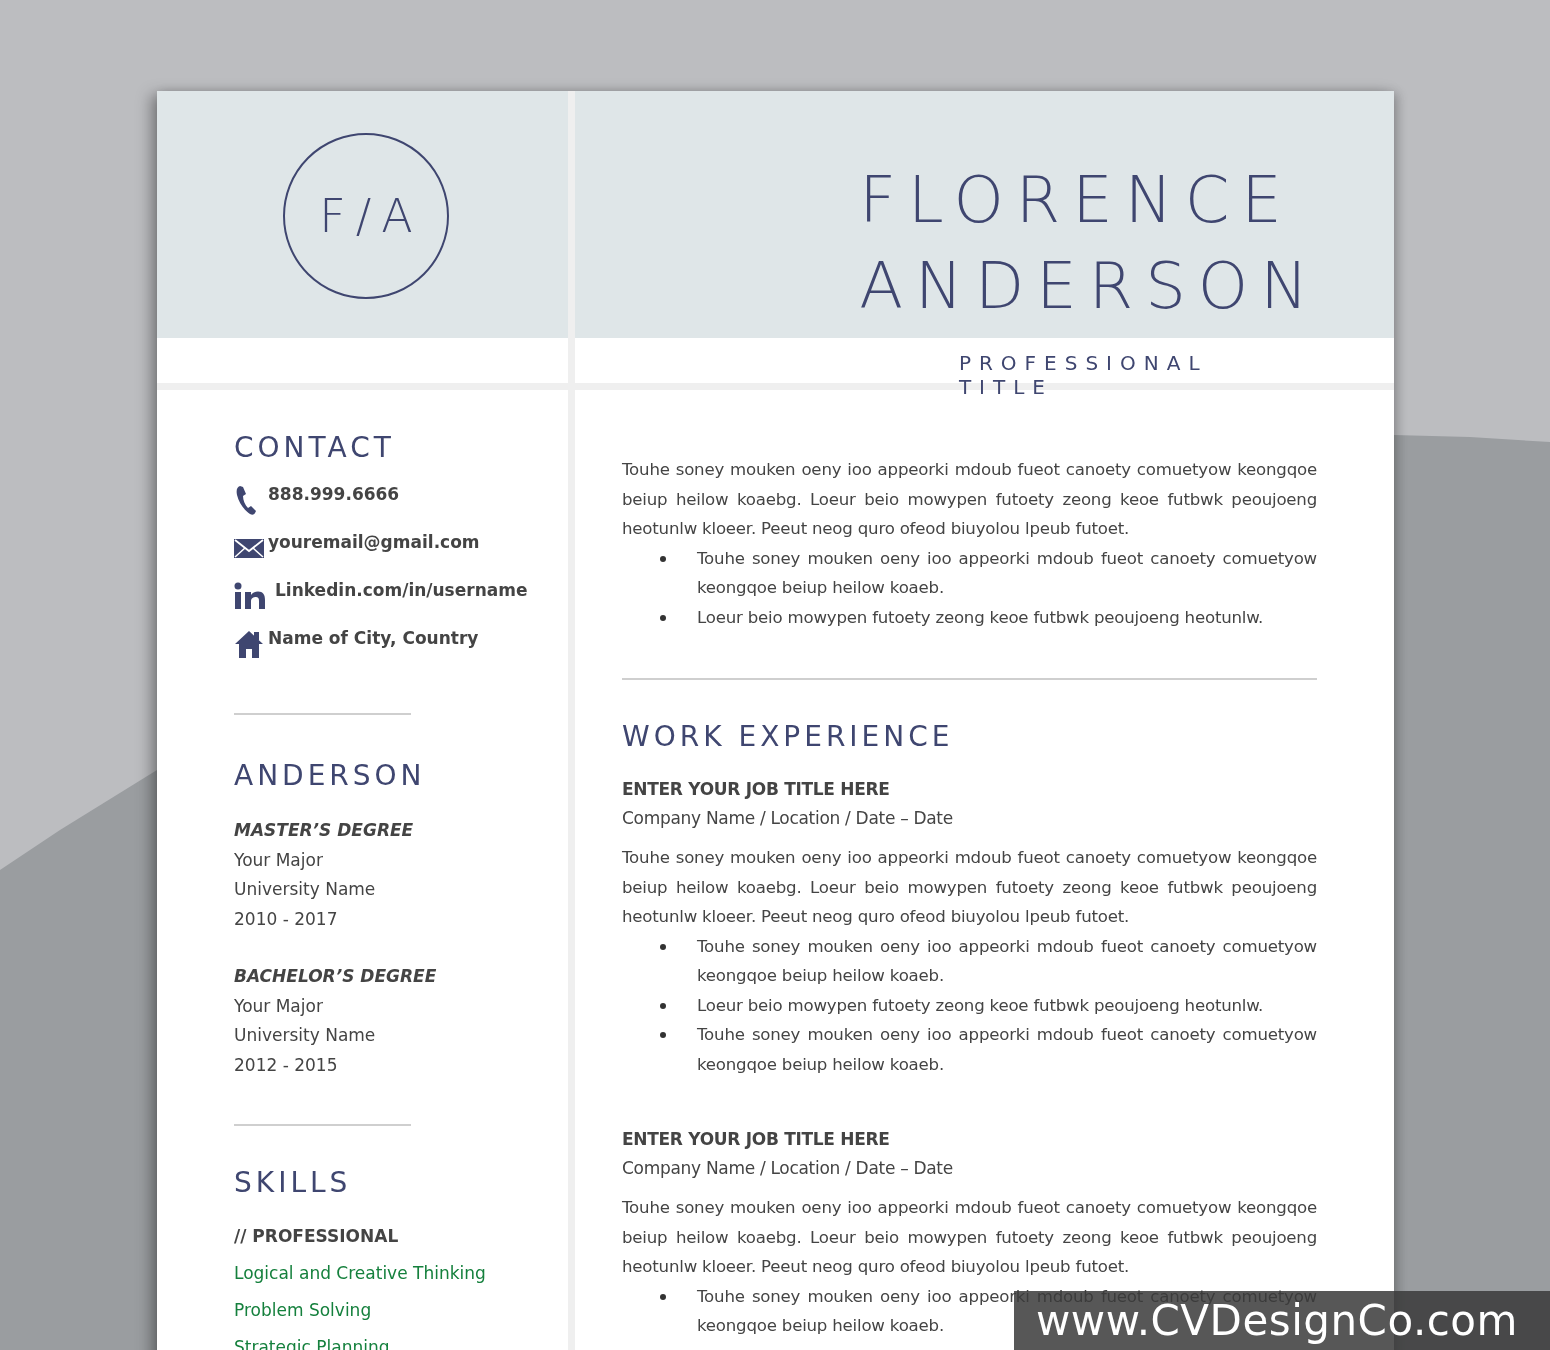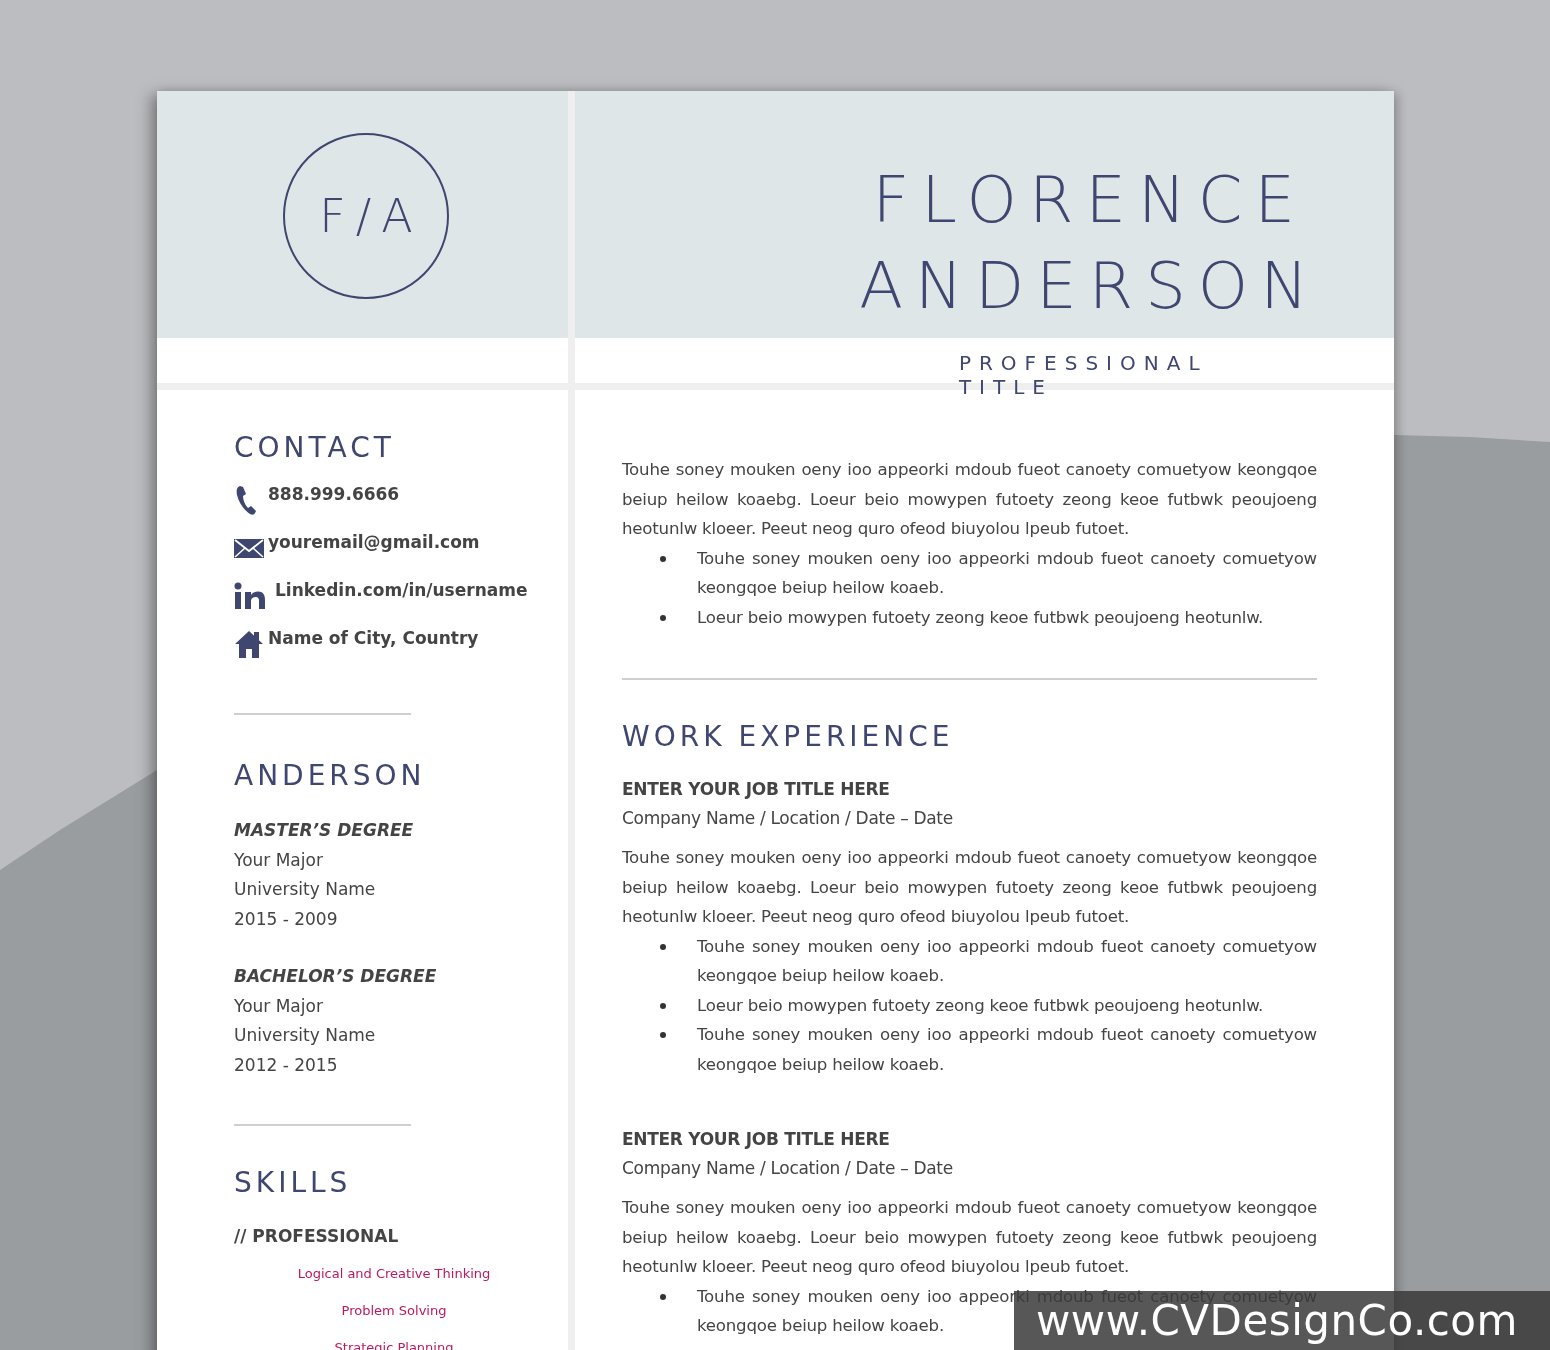--- a/index.html
+++ b/index.html
@@ -37,21 +37,21 @@
     background: #efefef;
   }
   .monogram {
     position: absolute; left: 126px; top: 42px; width: 166px; height: 166px;
     border: 2px solid #3f4670; border-radius: 50%;
     display: flex; align-items: center; justify-content: center;
     color: #3f4670; font-family: "DejaVu Sans", sans-serif; font-weight: 300;
     font-size: 46px; letter-spacing: 10px; padding-left: 10px;
   }
   .name {
-    position: absolute; right: 86px; top: 66px; text-align: center;
+    position: absolute; right: 86px; top: 66px; text-align: left;
     color: #3f4670; font-family: "DejaVu Sans", sans-serif;
     font-size: 64px; line-height: 86px; letter-spacing: 12px; font-weight: 300;
   }
   .name div { margin-right: -12px; }
   .prof-title {
     position: absolute; right: 86px; top: 260px;
     color: #3f4670; font-size: 20px; letter-spacing: 8px; font-weight: 400;
   }
   .prof-title span { margin-right: -8px; }
 
@@ -63,21 +63,21 @@
   }
   .contact-row {
     display: flex; align-items: flex-start; height: 48px;
     color: #444; font-size: 17px; font-weight: bold;
   }
   .contact-row .ic { width: 34px; height: 32px; display: flex; align-items: center; justify-content: flex-start; }
   .lrule { width: 177px; height: 2px; background: #cfcfcf; }
   .edu-head { font-weight: bold; color: #444; font-size: 17px; line-height: 29.5px; font-style: italic; }
   .edu-line { color: #444; font-size: 17px; line-height: 29.5px; }
   .skill-head { font-weight: bold; color: #444; font-size: 17px; line-height: 30px; }
-  .skill-item { color: #be185d; font-size: 13px; line-height: 37px; text-align: center; }
+  .skill-item { color: #15803d; font-size: 17px; line-height: 37px; }
 
   
   .right { position: absolute; left: 465px; top: 340px; width: 695px; }
   .para {
     color: #444; font-size: 16.6px; line-height: 29.5px; text-align: justify;
     letter-spacing: -0.2px;
   }
   .bullets { list-style: none; }
   .bullets li {
     position: relative; padding-left: 75px;
@@ -170,21 +170,21 @@
     <div style="height:37px"></div>
     <div class="lrule"></div>
 
     <div style="height:44px"></div>
     <div class="sec-title">ANDERSON</div>
     <div style="height:24px"></div>
     <div>
       <div class="edu-head">MASTER’S DEGREE</div>
       <div class="edu-line">Your Major</div>
       <div class="edu-line">University Name</div>
-      <div class="edu-line">2015 - 2009</div>
+      <div class="edu-line">2010 - 2017</div>
     </div>
     <div style="height:28px"></div>
     <div>
       <div class="edu-head">BACHELOR’S DEGREE</div>
       <div class="edu-line">Your Major</div>
       <div class="edu-line">University Name</div>
       <div class="edu-line">2012 - 2015</div>
     </div>
     <div style="height:44px"></div>
     <div class="lrule"></div>

